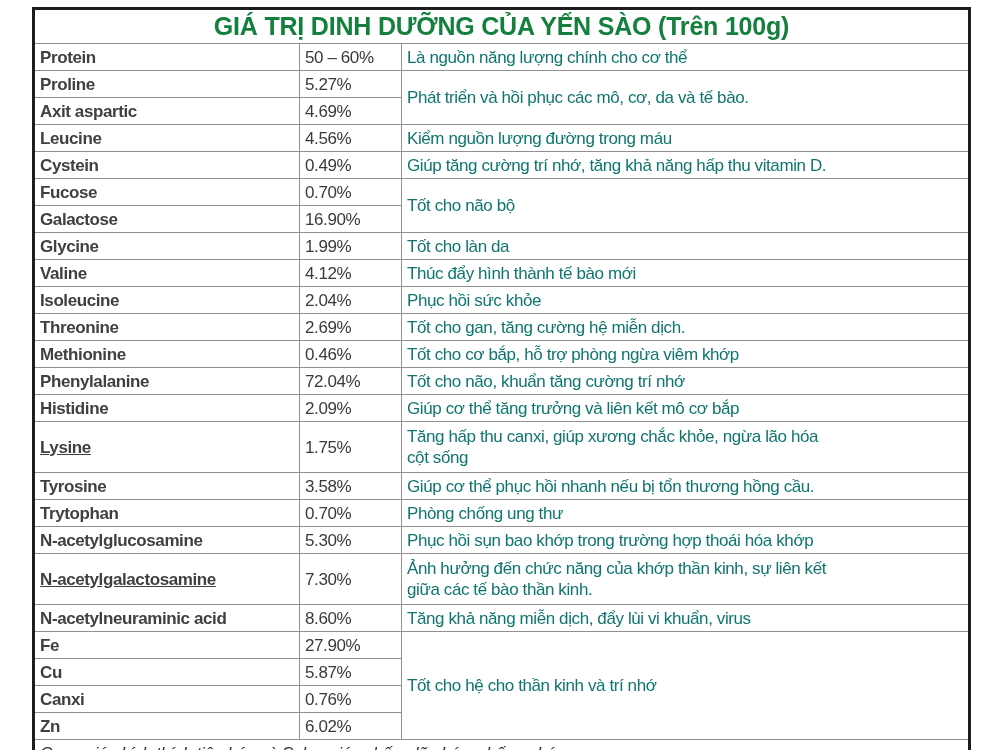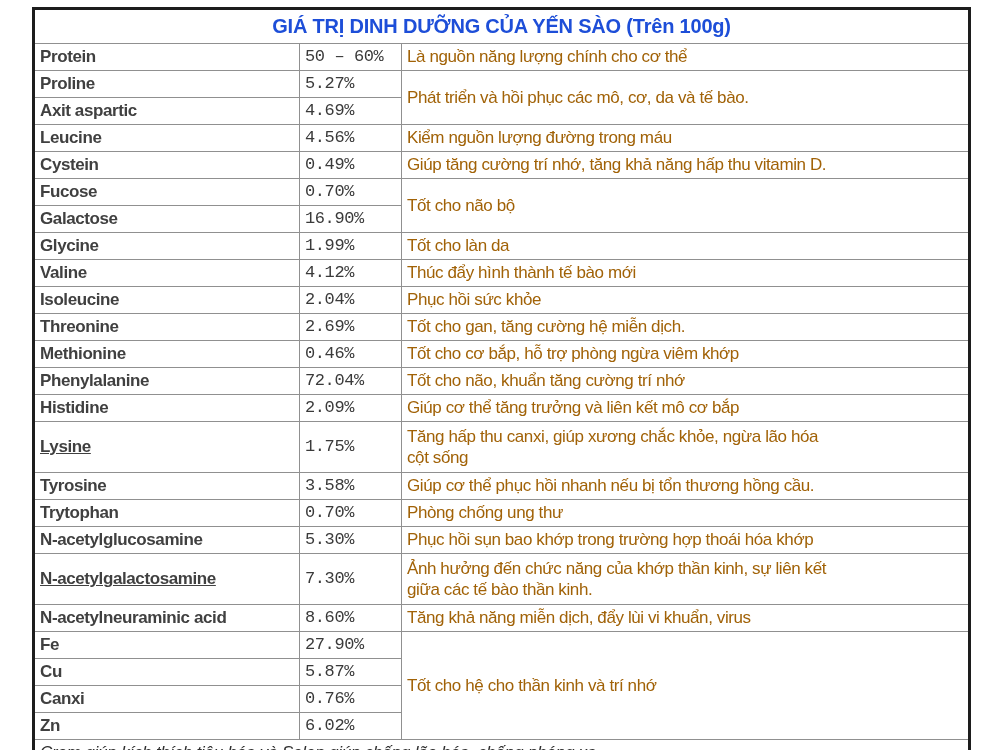--- a/index.html
+++ b/index.html
@@ -34,32 +34,32 @@
   td, th {
     border: 1px solid #909090;
     padding: 1px 5px;
     vertical-align: middle;
     text-align: left;
     overflow: hidden;
   }
   th.title-cell {
     height: 31px;
     text-align: center;
-    font-size: 20px;
+    font-size: 25px;
     font-weight: bold;
-    color: #1d4ed8;
+    color: #15803d;
     letter-spacing: -0.2px;
   }
   td.name-cell {
     font-weight: bold;
     color: #404040;
     height: 24px;
   }
-  td.value-cell { color: #3a3a3a; font-family: Liberation Mono, monospace; }
-  td.desc-cell  { color: #a16207; }
+  td.value-cell { color: #3a3a3a; }
+  td.desc-cell  { color: #0f766e; }
   td.desc-cell.multiline { white-space: pre-line; }
   tr.tall td.name-cell { height: 48px; text-decoration: underline; }
   td.footer-cell {
     font-style: italic;
     height: 24px;
     color: #2e2e2e;
     letter-spacing: -0.2px;
   }
 </style>
 </head>

